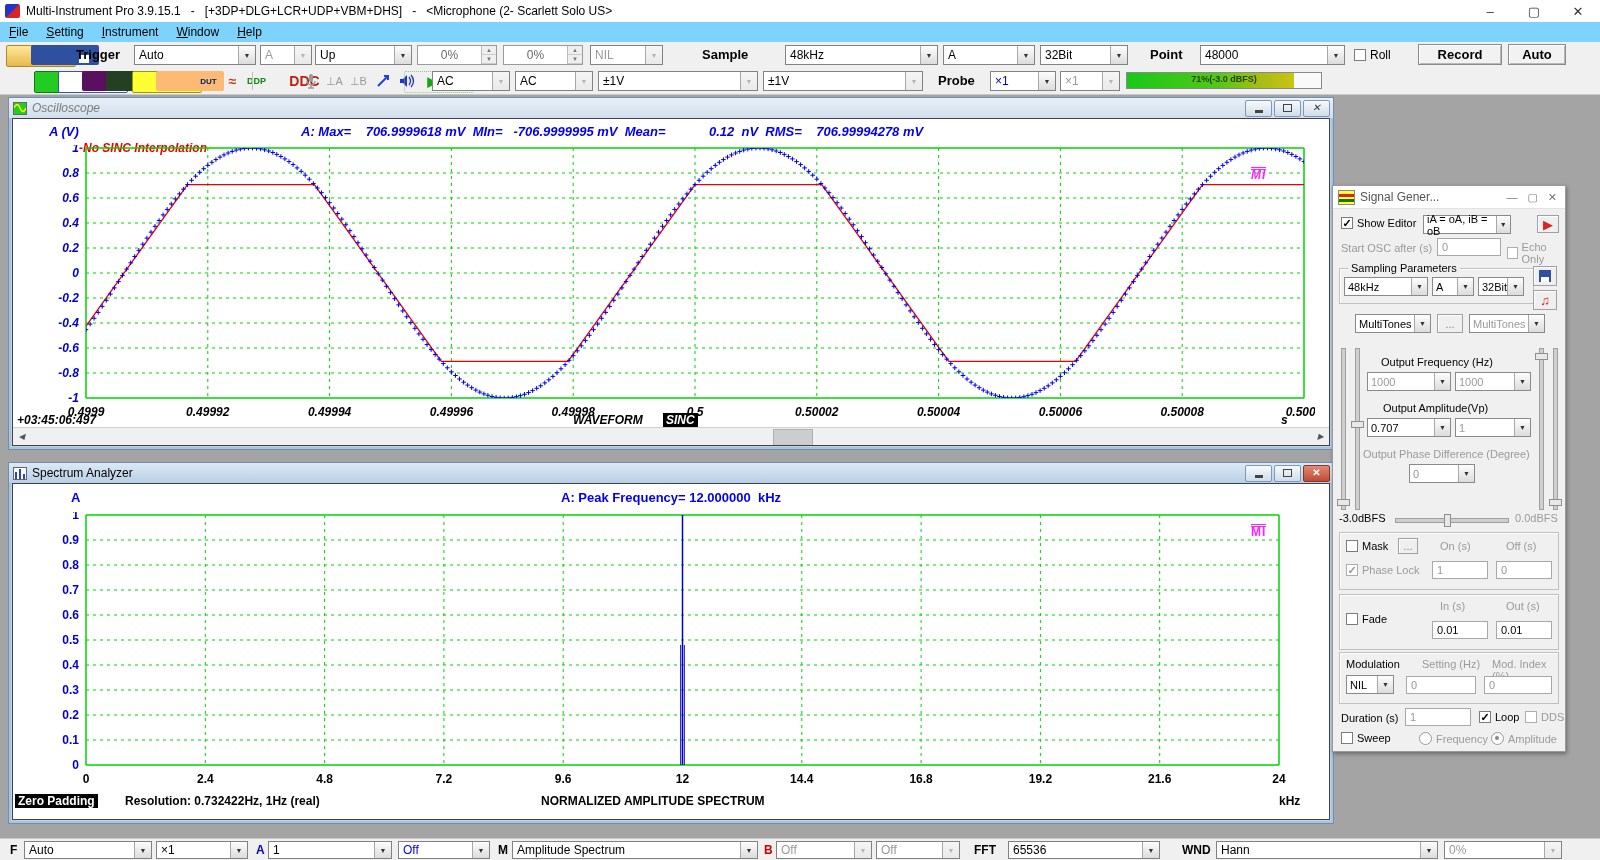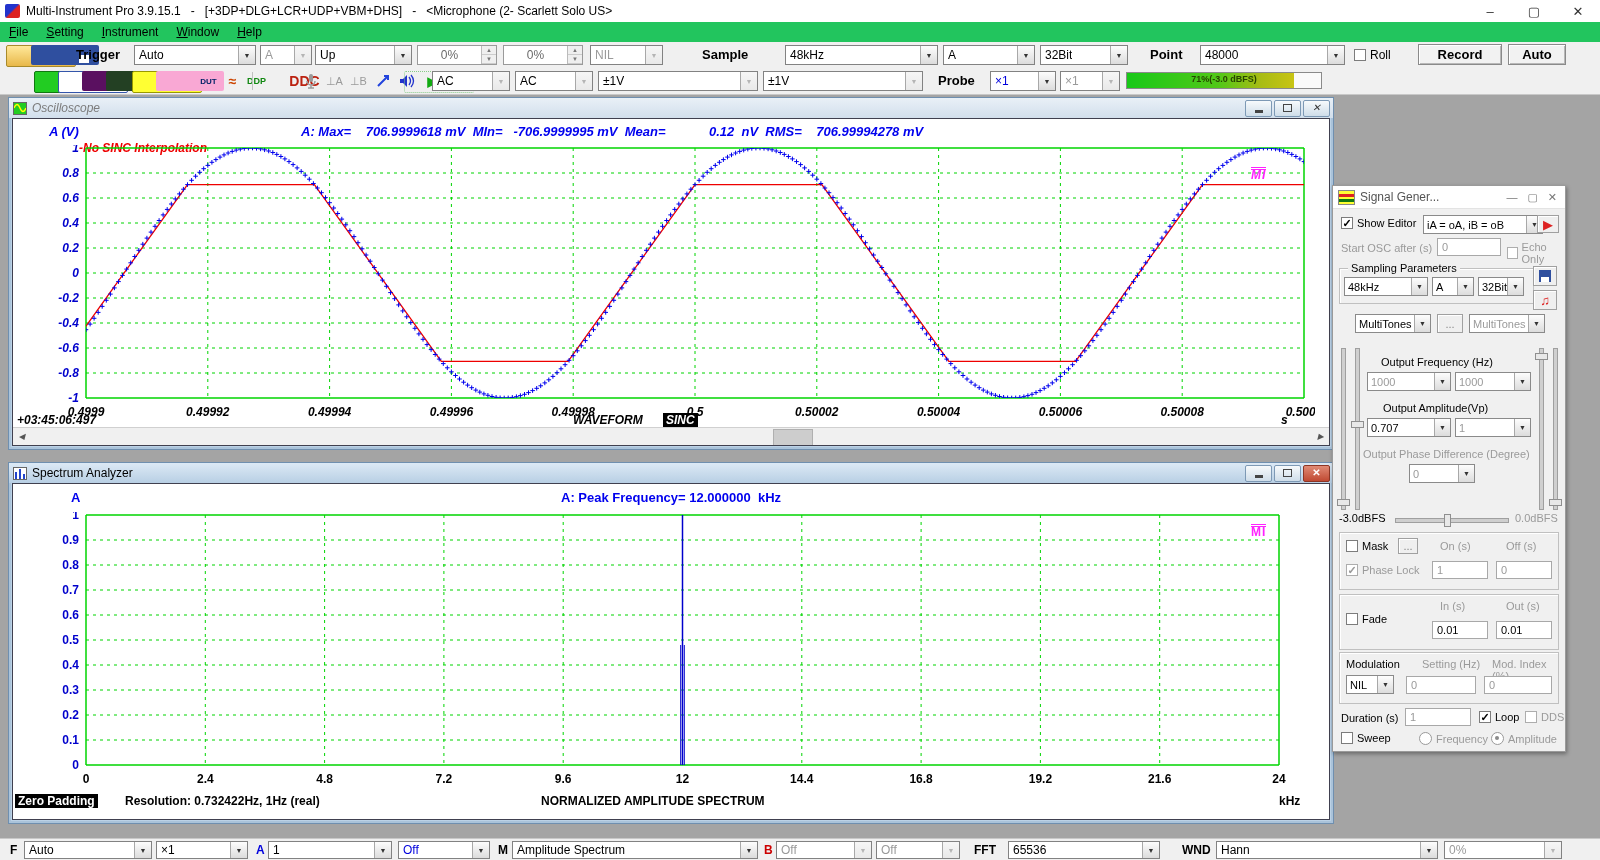--- a/index.html
+++ b/index.html
@@ -4,21 +4,21 @@
 <style>
   html,body{margin:0;padding:0;background:#555;}
   .screen{position:relative;width:1600px;height:860px;background:#a4a4a4;overflow:hidden;
           font-family:"Liberation Sans",sans-serif;font-size:12px;color:#000;}
   
   .titlebar{position:absolute;left:0;top:0;width:1600px;height:22px;background:#ffffff;border-bottom:1px solid #d8d8d8;display:flex;align-items:center;}
   .app-icon{width:15px;height:14px;margin:0 6px 0 5px;background:linear-gradient(135deg,#2233cc 0 45%,#dd2222 55% 100%);border-radius:2px;}
   .titletext{font-size:12px;white-space:pre;}
   .wctl{margin-left:auto;display:flex;height:100%;}
   .wctl div{width:44px;height:100%;display:flex;align-items:center;justify-content:center;color:#333;font-size:13px;}
-  .menubar{position:absolute;left:0;top:22px;width:1600px;height:20px;background:#22c55e;display:flex;align-items:center;border-bottom:1px solid #e0e0e0;text-align:center;}
+  .menubar{position:absolute;left:0;top:22px;width:1600px;height:20px;background:#7dd3fc;display:flex;align-items:center;border-bottom:1px solid #e0e0e0;text-align:center;}
   .menuitem{padding:2px 9px;font-size:12px;}
   .menuitem::first-letter{text-decoration:underline;}
   .tb{position:absolute;left:0;width:1600px;background:#f0f0f0;}
   .tb1{top:42px;height:26px;border-bottom:1px solid #dcdcdc;}
   .tb2{top:68px;height:26px;border-bottom:1px solid #c8c8c8;}
   
   .lblb{position:absolute;top:5px;font-size:13px;font-weight:bold;}
   .dd{position:absolute;top:3px;height:20px;background:#fff;border:1px solid #828282;box-sizing:border-box;display:flex;align-items:center;font-size:12px;}
   .dd span.t{padding-left:4px;white-space:pre;overflow:hidden;}
   .arr{margin-left:auto;width:16px;align-self:stretch;background:linear-gradient(#fdfdfd,#dcdcdc);border-left:1px solid #a8a8a8;display:flex;align-items:center;justify-content:center;font-size:7px;color:#333;}
@@ -193,21 +193,21 @@
         <svg width="16" height="14" viewBox="0 0 16 14">
           <path d="M1,12 L6,2 L11,10 L15,4" fill="none" stroke="#44ee44" stroke-width="2"></path>
         </svg>
       </div>
     <div class="ticon" style="left:132px;background:#ffff33;border:1px solid #999900;">
         <svg width="16" height="12" viewBox="0 0 16 12">
           <path d="M0,3 Q4,-3 8,3 T16,3" fill="none" stroke="#dd2222" stroke-width="2"></path>
           <path d="M0,9 Q4,3 8,9 T16,9" fill="none" stroke="#dd2222" stroke-width="2"></path>
         </svg>
       </div>
-    <div class="ticon" style="left:156px;background:#f9a8d4;color:#002266;font-size:8px;">DUT</div>
+    <div class="ticon" style="left:156px;background:#fdba74;color:#002266;font-size:8px;">DUT</div>
     <div class="ticon" style="left:180px;color:#cc4400;font-size:14px;">≈</div>
     <div class="ticon" style="left:204px;color:#118811;font-size:9px;">DDP</div>
     <div class="ticon" style="left:228px;color:#bb2211;font-size:14px;margin-left:24px;">DDC</div>
     <div style="position:absolute;left:252px;top:4px;width:1px;height:18px;background:#c0c0c0;"></div>
     <div class="ticon" style="left:258px;">
         <svg width="12" height="16" viewBox="0 0 12 16">
           <rect x="4" y="1" width="4" height="8" rx="2" fill="#9a9a9a"></rect>
           <path d="M2,8 a4,4 0 0 0 8,0 M6,12 v3 M3,15 h6" stroke="#9a9a9a" fill="none" stroke-width="1.5"></path>
         </svg>
       </div>
@@ -438,21 +438,21 @@
         <span>—</span>
         <span>▢</span>
         <span>✕</span>
       </div>
     </div>
 
     <div class="cb" style="left:8px;top:31px;">
         <span class="cbbox">✓</span>
         <span style="font-size:11px;">Show Editor</span>
       </div>
-    <div class="gdd" style="left:90px;top:29px;width:120px;">
+    <div class="gdd" style="left:90px;top:29px;width:88px;">
         <span class="t">iA = oA, iB = oB</span>
         <span class="arr">▼</span>
       </div>
     <div class="gsmallbtn playbtn" style="left:204px;top:29px;width:22px;">▶</div>
 
     <div class="glbl gdis" style="left:8px;top:56px;">Start OSC after (s)</div>
     <div class="ginput gdis" style="left:104px;top:52px;width:64px;">0</div>
     <div class="cb gray" style="left:174px;top:55px;">
         <span class="cbbox"></span>
         <span style="font-size:11px;">Echo Only</span>

